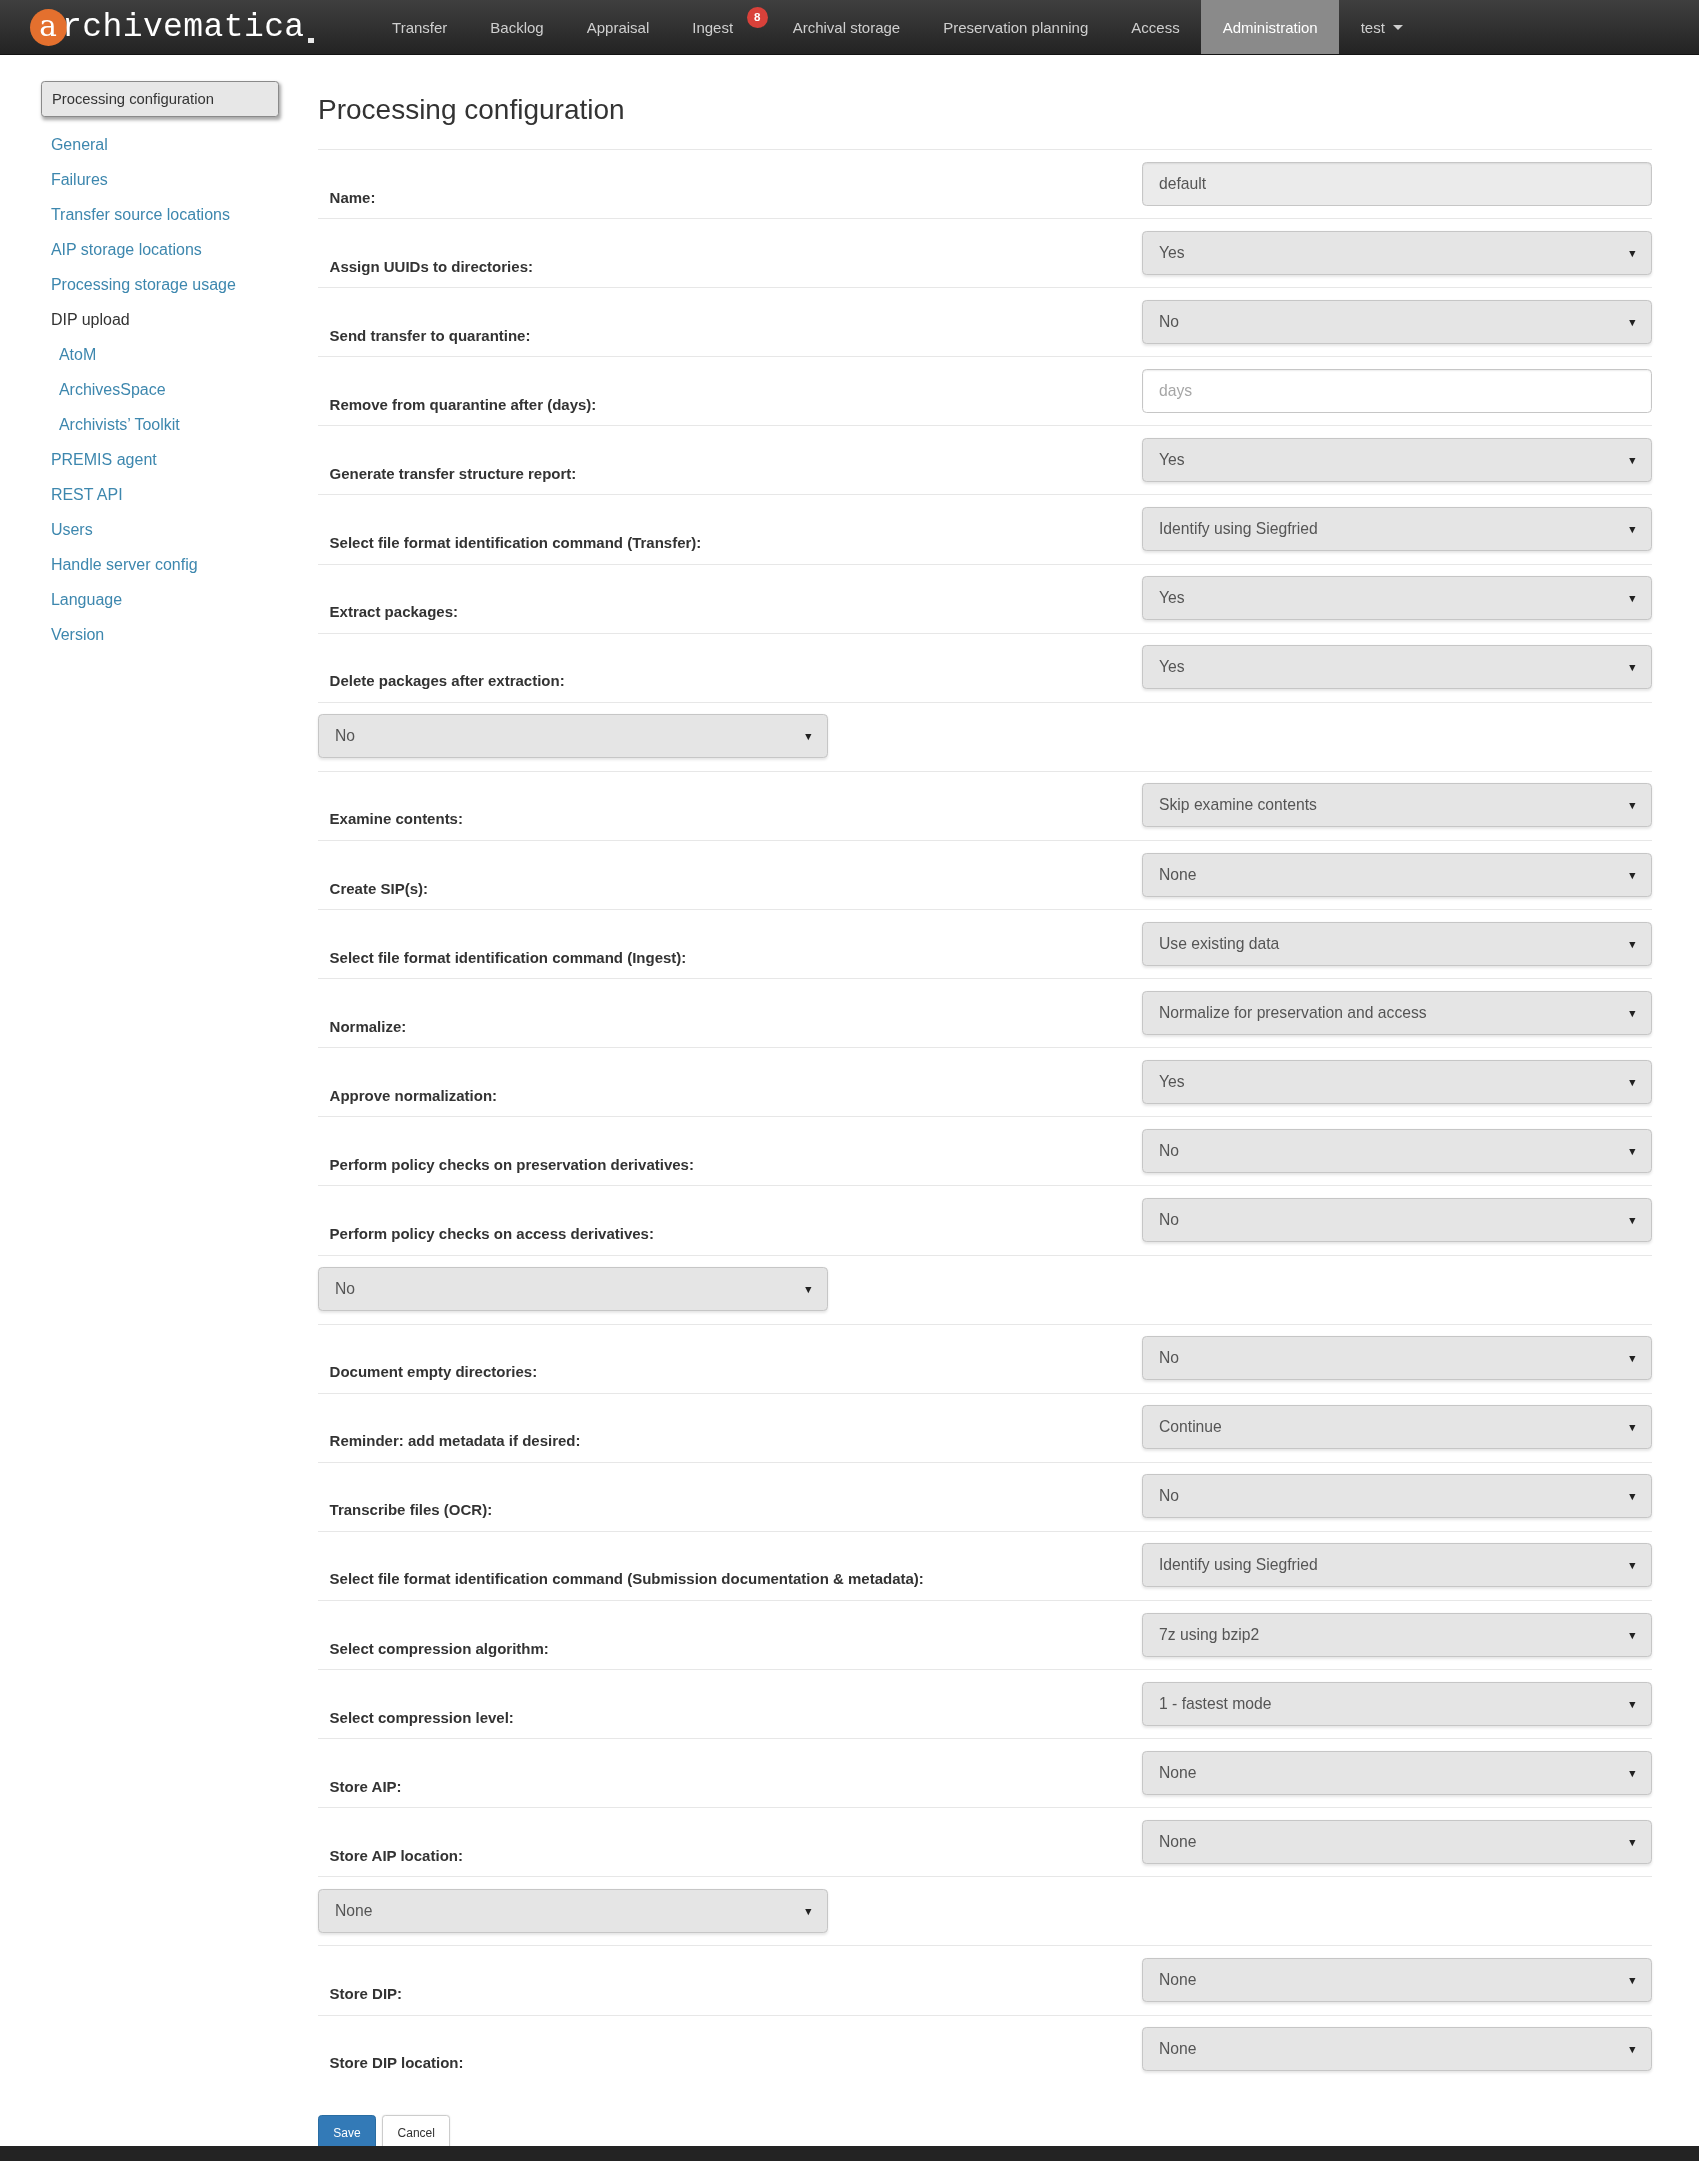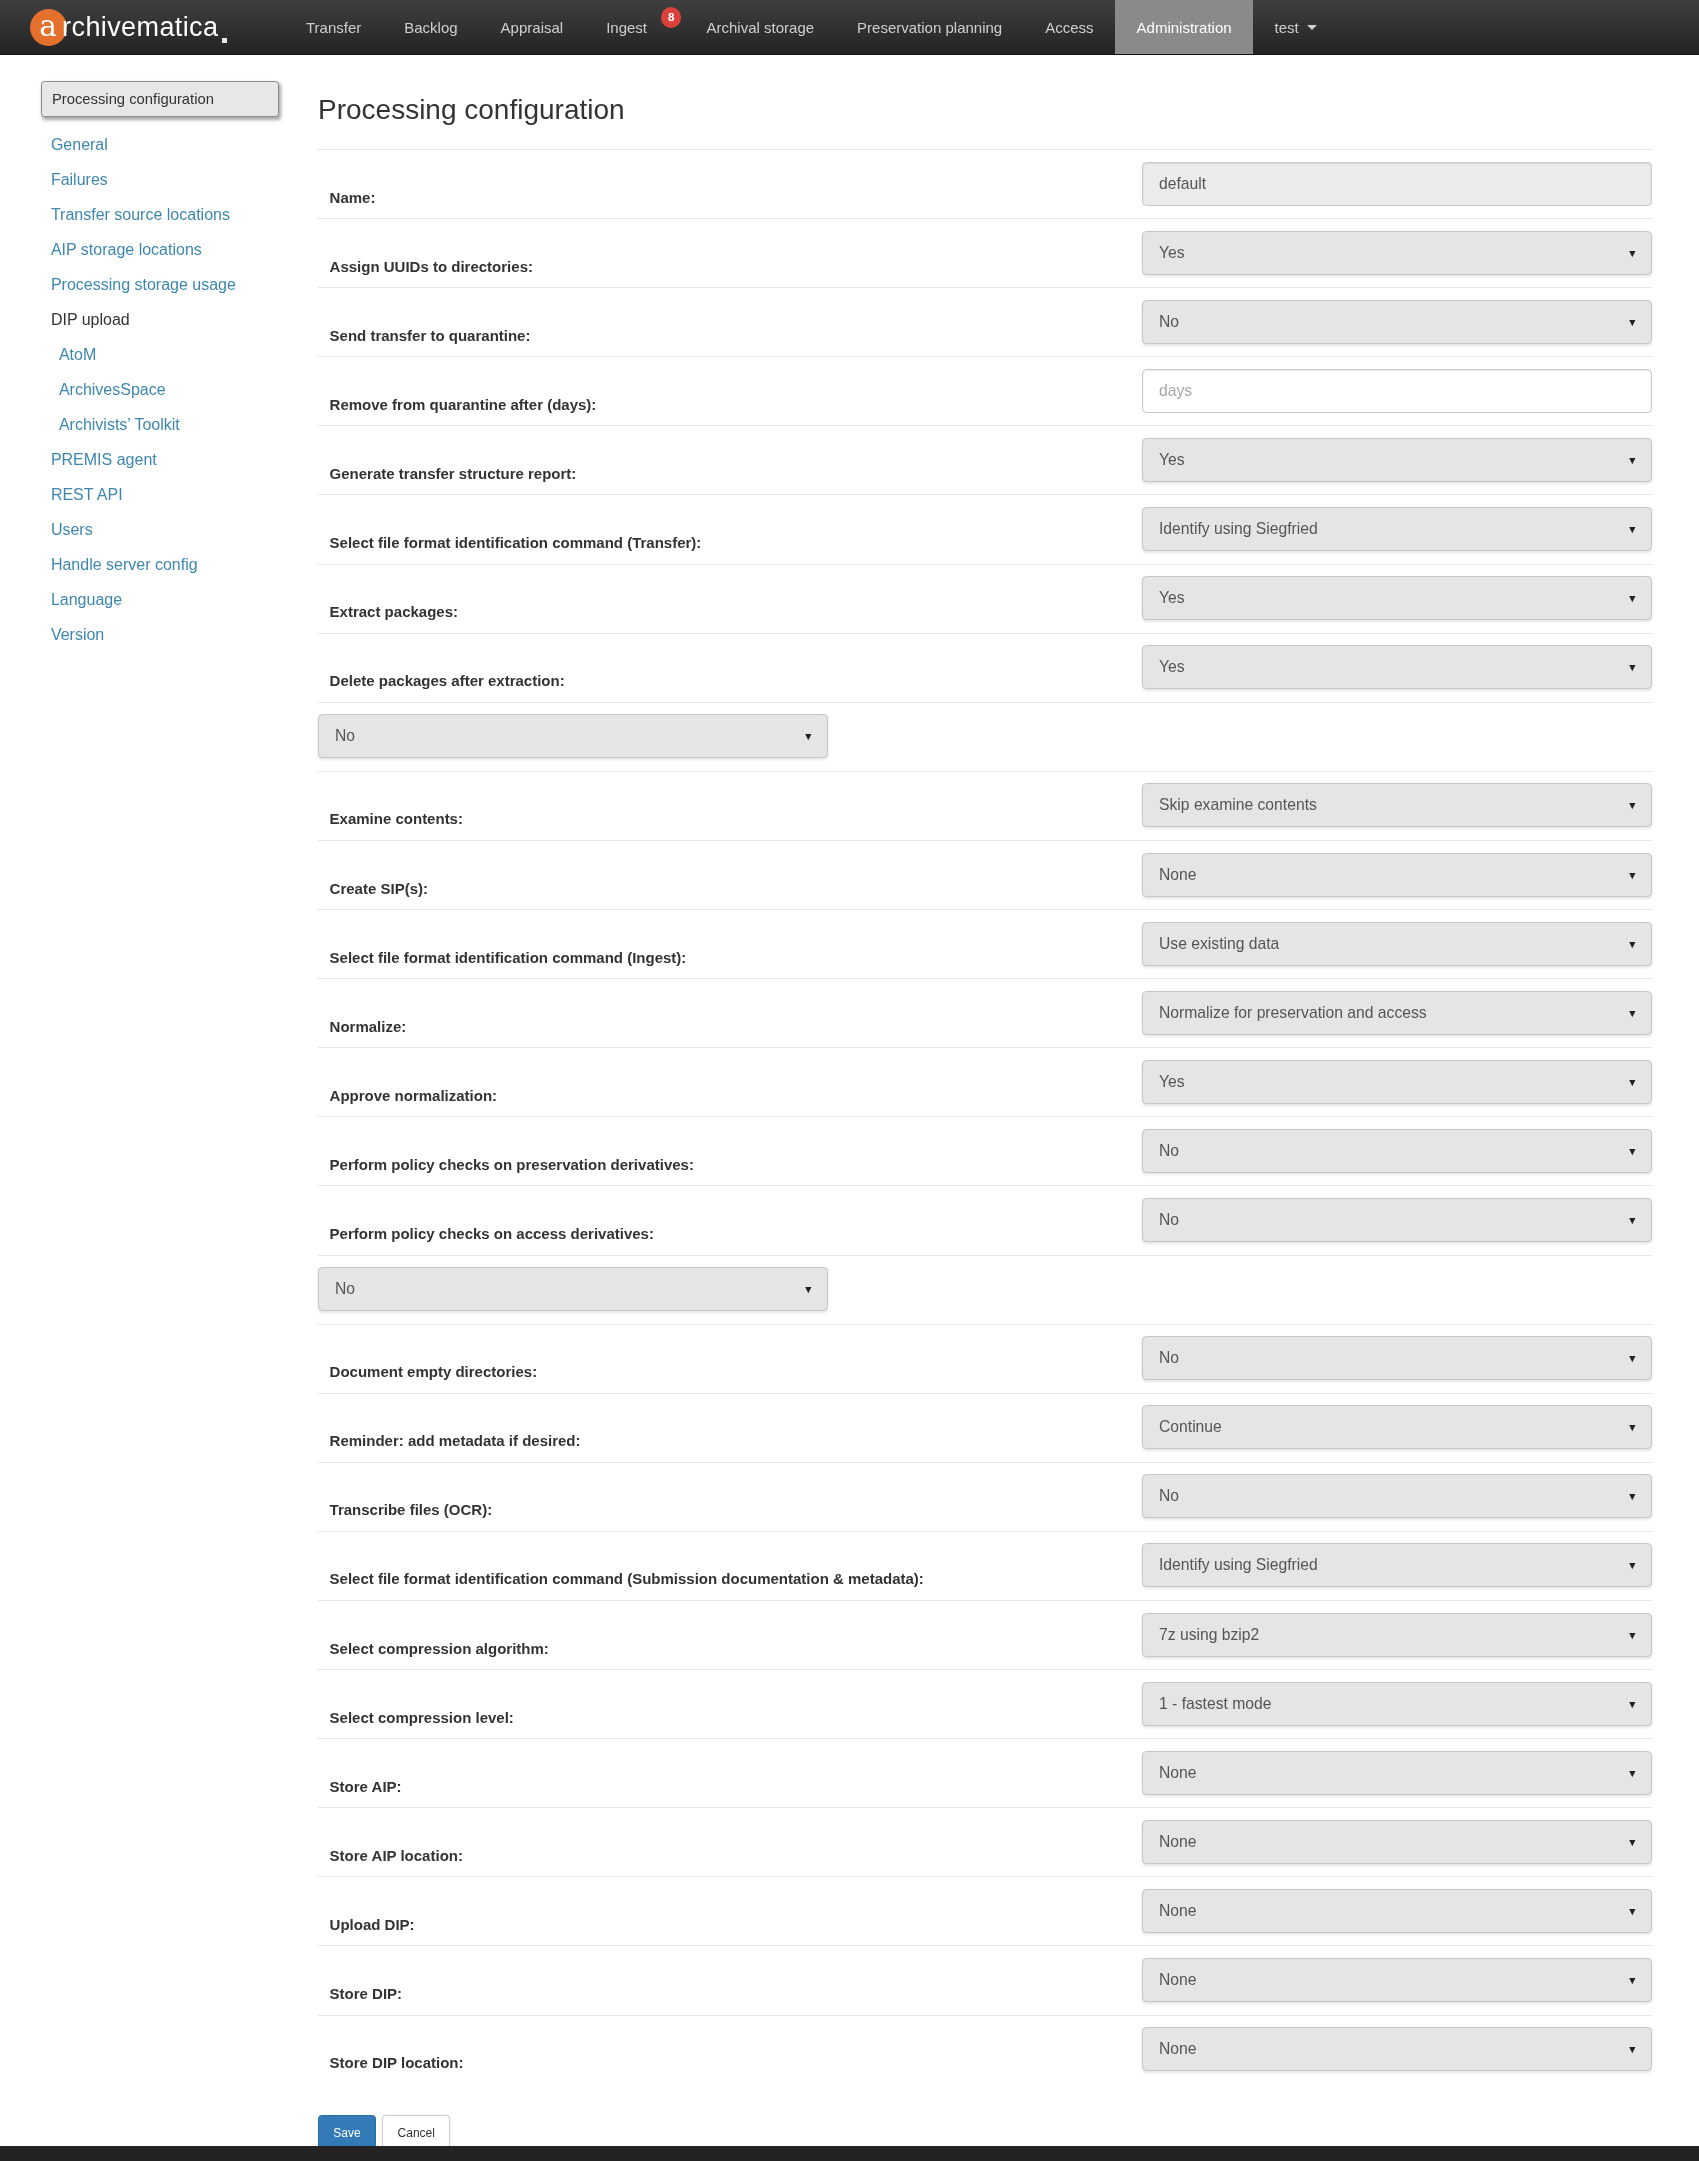--- a/index.html
+++ b/index.html
@@ -17,21 +17,21 @@
     border-bottom:0.9px solid #131313;
     display:flex; align-items:stretch;
   }
   .brand { display:flex; align-items:center; margin-left:29.6px; cursor:pointer; }
   .brand-a {
     width:37px; height:37px; border-radius:50%; background:#e4702e;
     color:#fff; font-family:"DejaVu Serif", serif; font-size:29.6px;
     display:flex; align-items:center; justify-content:center; padding-bottom:2.7px;
   }
   .brand-rest {
-    color:#fff; font-family:Liberation Sans, sans-serif; font-size:27px;
+    color:#fff; font-family:Liberation Mono, monospace; font-size:33px;
     margin-left:-4.5px; letter-spacing:0.4px;
   }
   .brand-dot { width:5.4px; height:5.4px; background:#e8e8e8; align-self:flex-end; margin:0 0 10.7px 3.6px; }
   .nav { display:flex; margin-left:57px; }
   .nav-item {
     position:relative; display:flex; align-items:center;
     padding:0 21.5px; color:#cfcfcf; font-size:15px; cursor:pointer; white-space:nowrap;
   }
   .nav-item.active { background:#8a8a8a; color:#ffffff; }
   .nav-item.has-badge { padding-right:38px; }
@@ -368,21 +368,20 @@
       <div class="form-row">
         <div class="row-label">Store AIP location:</div>
         <div class="row-control">
           <div class="select-box">
             <span class="select-value">None</span>
             <span class="select-caret">▼</span>
           </div>
         </div>
       </div>
       <div class="form-row">
-        <div class="row-label">Upload DIP:</div>
         <div class="row-control">
           <div class="select-box">
             <span class="select-value">None</span>
             <span class="select-caret">▼</span>
           </div>
         </div>
       </div>
       <div class="form-row">
         <div class="row-label">Store DIP:</div>
         <div class="row-control">

